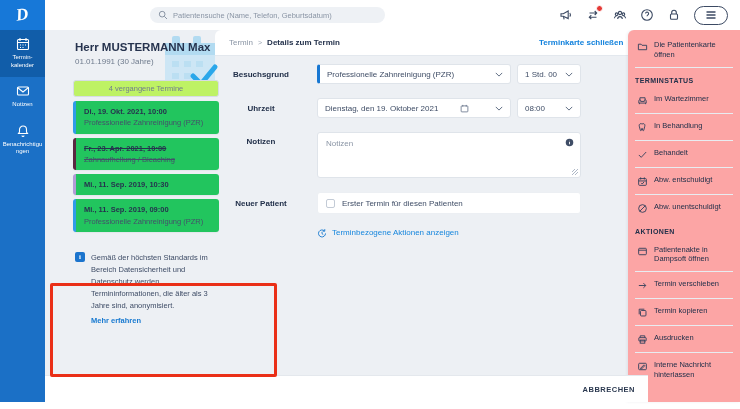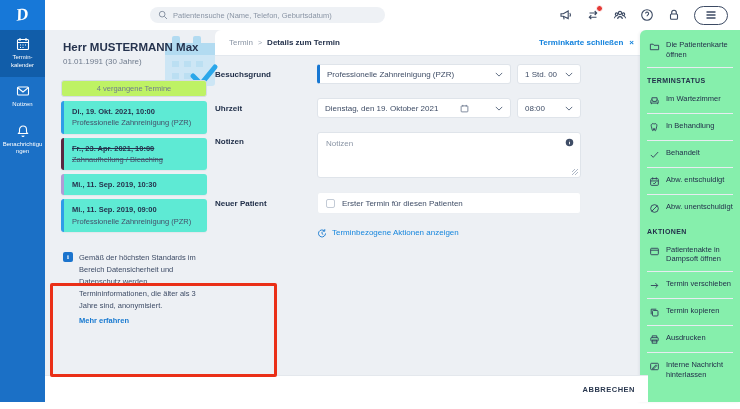--- a/index.html
+++ b/index.html
@@ -29,26 +29,26 @@
   .menu-pill { width:34px; height:19px; border:1.5px solid #3c4a63; border-radius:10px; display:flex; align-items:center; justify-content:center; cursor:pointer; }
   .menu-pill svg { stroke:#3c4a63; stroke-width:1.3; fill:none; }
 
   
   .main { position:absolute; left:45px; top:30px; right:0; bottom:7px; background:#edf0f4; }
 
   
   .cal-illu { position:absolute; left:112px; top:2px; z-index:0; }
 
   
-  .patient-col { position:absolute; left:4px; top:0; width:170px; height:100%; z-index:1; }
+  .patient-col { position:absolute; left:16px; top:0; width:170px; height:100%; z-index:1; }
   .patient-name { margin:11px 0 0 14px; font-size:11.5px; font-weight:bold; color:#26334e; position:relative; z-index:2; }
   .patient-birth { margin:4px 0 0 14px; font-size:8px; color:#6e7a8c; position:relative; z-index:2; }
   .appt-list { margin:14px 12px 0 12px; position:relative; z-index:2; }
   .appt-header { background:#bef264; border:1px solid #d6dce4; border-radius:3px; text-align:center; font-size:7.5px; color:#707c8e; padding:3px 0; margin-bottom:4px; }
-  .appt-card { background:#5eead4; border-radius:3px; border-left:3px solid #2f9ce8; padding:5px 8px; margin-bottom:4px; box-shadow:0 1px 1px rgba(30,50,80,.05); cursor:pointer; }
+  .appt-card { background:#22c55e; border-radius:3px; border-left:3px solid #2f9ce8; padding:5px 8px; margin-bottom:4px; box-shadow:0 1px 1px rgba(30,50,80,.05); cursor:pointer; }
   .appt-date { font-size:7.5px; font-weight:bold; color:#26334e; line-height:1.5; }
   .appt-treat { font-size:7.5px; color:#44506a; line-height:1.5; }
   .struck .appt-date, .struck .appt-treat { text-decoration:line-through; }
   .privacy-note { margin:20px 12px 0 14px; display:flex; gap:6px; position:relative; z-index:2; }
   .info-sq { flex:0 0 auto; width:10px; height:10px; background:#1b74cd; border-radius:2px; color:#fff; font-size:7px; font-weight:bold; display:flex; align-items:center; justify-content:center; font-family:"Liberation Serif", serif; }
   .privacy-text { font-size:7.5px; color:#3e4c66; line-height:1.6; width:138px; }
   .privacy-link { display:block; margin-top:3px; color:#1779d0; font-weight:bold; cursor:pointer; text-decoration:none; font-size:7.5px; }
   .annotation { position:absolute; left:5px; top:253px; width:227px; height:94px; border:3px solid #ea2f17; border-radius:2px; z-index:5; pointer-events:none; }
 
   
@@ -56,21 +56,21 @@
   .detail-head { height:26px; background:#fff; border-radius:6px 0 0 0; border-bottom:1px solid #e3e8ee; display:flex; align-items:center; padding:0 14px; }
   .crumb-parent { font-size:8px; color:#8a95a5; cursor:pointer; }
   .crumb-sep { font-size:7px; color:#9aa4b2; margin:0 5px; }
   .crumb-current { font-size:8px; font-weight:bold; color:#22304a; }
   .close-card { margin-left:auto; display:flex; align-items:center; gap:6px; cursor:pointer; }
   .close-card span { font-size:8px; font-weight:bold; color:#1080dc; }
   .close-x { color:#1080dc; font-size:10px; line-height:1; }
   .form { padding-top:8px; }
   .frow { display:flex; align-items:center; margin:0 0 14px 0; }
   .frow.top { align-items:flex-start; }
-  .flabel { width:92px; margin-right:10px; text-align:left; font-size:8px; font-weight:bold; color:#22304a; flex:0 0 auto; }
+  .flabel { width:92px; margin-right:10px; text-align:center; font-size:8px; font-weight:bold; color:#22304a; flex:0 0 auto; }
   .frow.top .flabel { margin-top:5px; }
   .fields { display:flex; gap:6px; }
   .sel { background:#fff; border:1px solid #dfe4ea; border-radius:3px; height:20px; display:flex; align-items:center; padding:0 7px; font-size:8px; color:#3f4d66; cursor:pointer; }
   .sel .chev { margin-left:auto; }
   .sel-main { width:194px; border-left:3px solid #1777d2; }
   .sel-small { width:64px; }
   .chev { flex:0 0 auto; stroke:#5a6880; fill:none; stroke-width:1.2; }
   .dico { stroke:#5a6880; fill:none; stroke-width:1; margin-right:5px; }
   .txtarea { position:relative; width:264px; height:46px; background:#fff; border:1px solid #dfe4ea; border-radius:3px; }
   .txtarea textarea { width:100%; height:100%; border:none; outline:none; resize:none; background:transparent; padding:6px 16px 6px 8px; font-size:8px; color:#3f4d66; font-family:"Liberation Sans", sans-serif; }
@@ -84,21 +84,21 @@
   .actions-link { margin-left:102px; display:flex; align-items:flex-start; gap:5px; cursor:pointer; }
   .actions-link svg { stroke:#1779d0; fill:none; stroke-width:1.1; }
   .actions-link span { font-size:8px; color:#1686dd; }
 
   
   .footer-strip { position:absolute; left:0; right:92px; bottom:0; height:27px; background:#fff; border-top:1px solid #e4e8ed; display:flex; align-items:center; justify-content:flex-end; gap:16px; padding-right:13px; z-index:4; }
   .btn-cancel { background:none; border:none; font-family:"Liberation Sans", sans-serif; font-size:7.5px; font-weight:bold; letter-spacing:.5px; color:#2b3950; cursor:pointer; }
   .btn-save { background:#1473cb; border:none; font-family:"Liberation Sans", sans-serif; font-size:7.5px; font-weight:bold; letter-spacing:.4px; color:#fff; padding:6px 11px; border-radius:4px; cursor:pointer; }
 
   
-  .right-panel { position:absolute; right:0; top:0; width:100px; height:100%; background:#86efac; border-radius:6px 0 0 0; box-shadow:-1px 0 3px rgba(40,60,90,.08); z-index:2; overflow:hidden; }
+  .right-panel { position:absolute; right:0; top:0; width:112px; height:100%; background:#fca5a5; border-radius:6px 0 0 0; box-shadow:-1px 0 3px rgba(40,60,90,.08); z-index:2; overflow:hidden; }
   .rp-row { display:flex; align-items:flex-start; gap:6px; padding:6px 6px 6px 9px; cursor:pointer; }
   .rp-row svg { flex:0 0 auto; stroke:#33415c; fill:none; stroke-width:1; margin-top:1px; }
   .rp-label { font-size:7.5px; color:#22304a; line-height:1.3; }
   .rp-divider { height:1px; background:#e8ecf1; margin:1px 7px; }
   .rp-title { padding:8px 7px 4px; font-size:7px; font-weight:bold; letter-spacing:.4px; color:#22304a; }
 </style>
 </head>
 <body>
 
 <div class="app">

